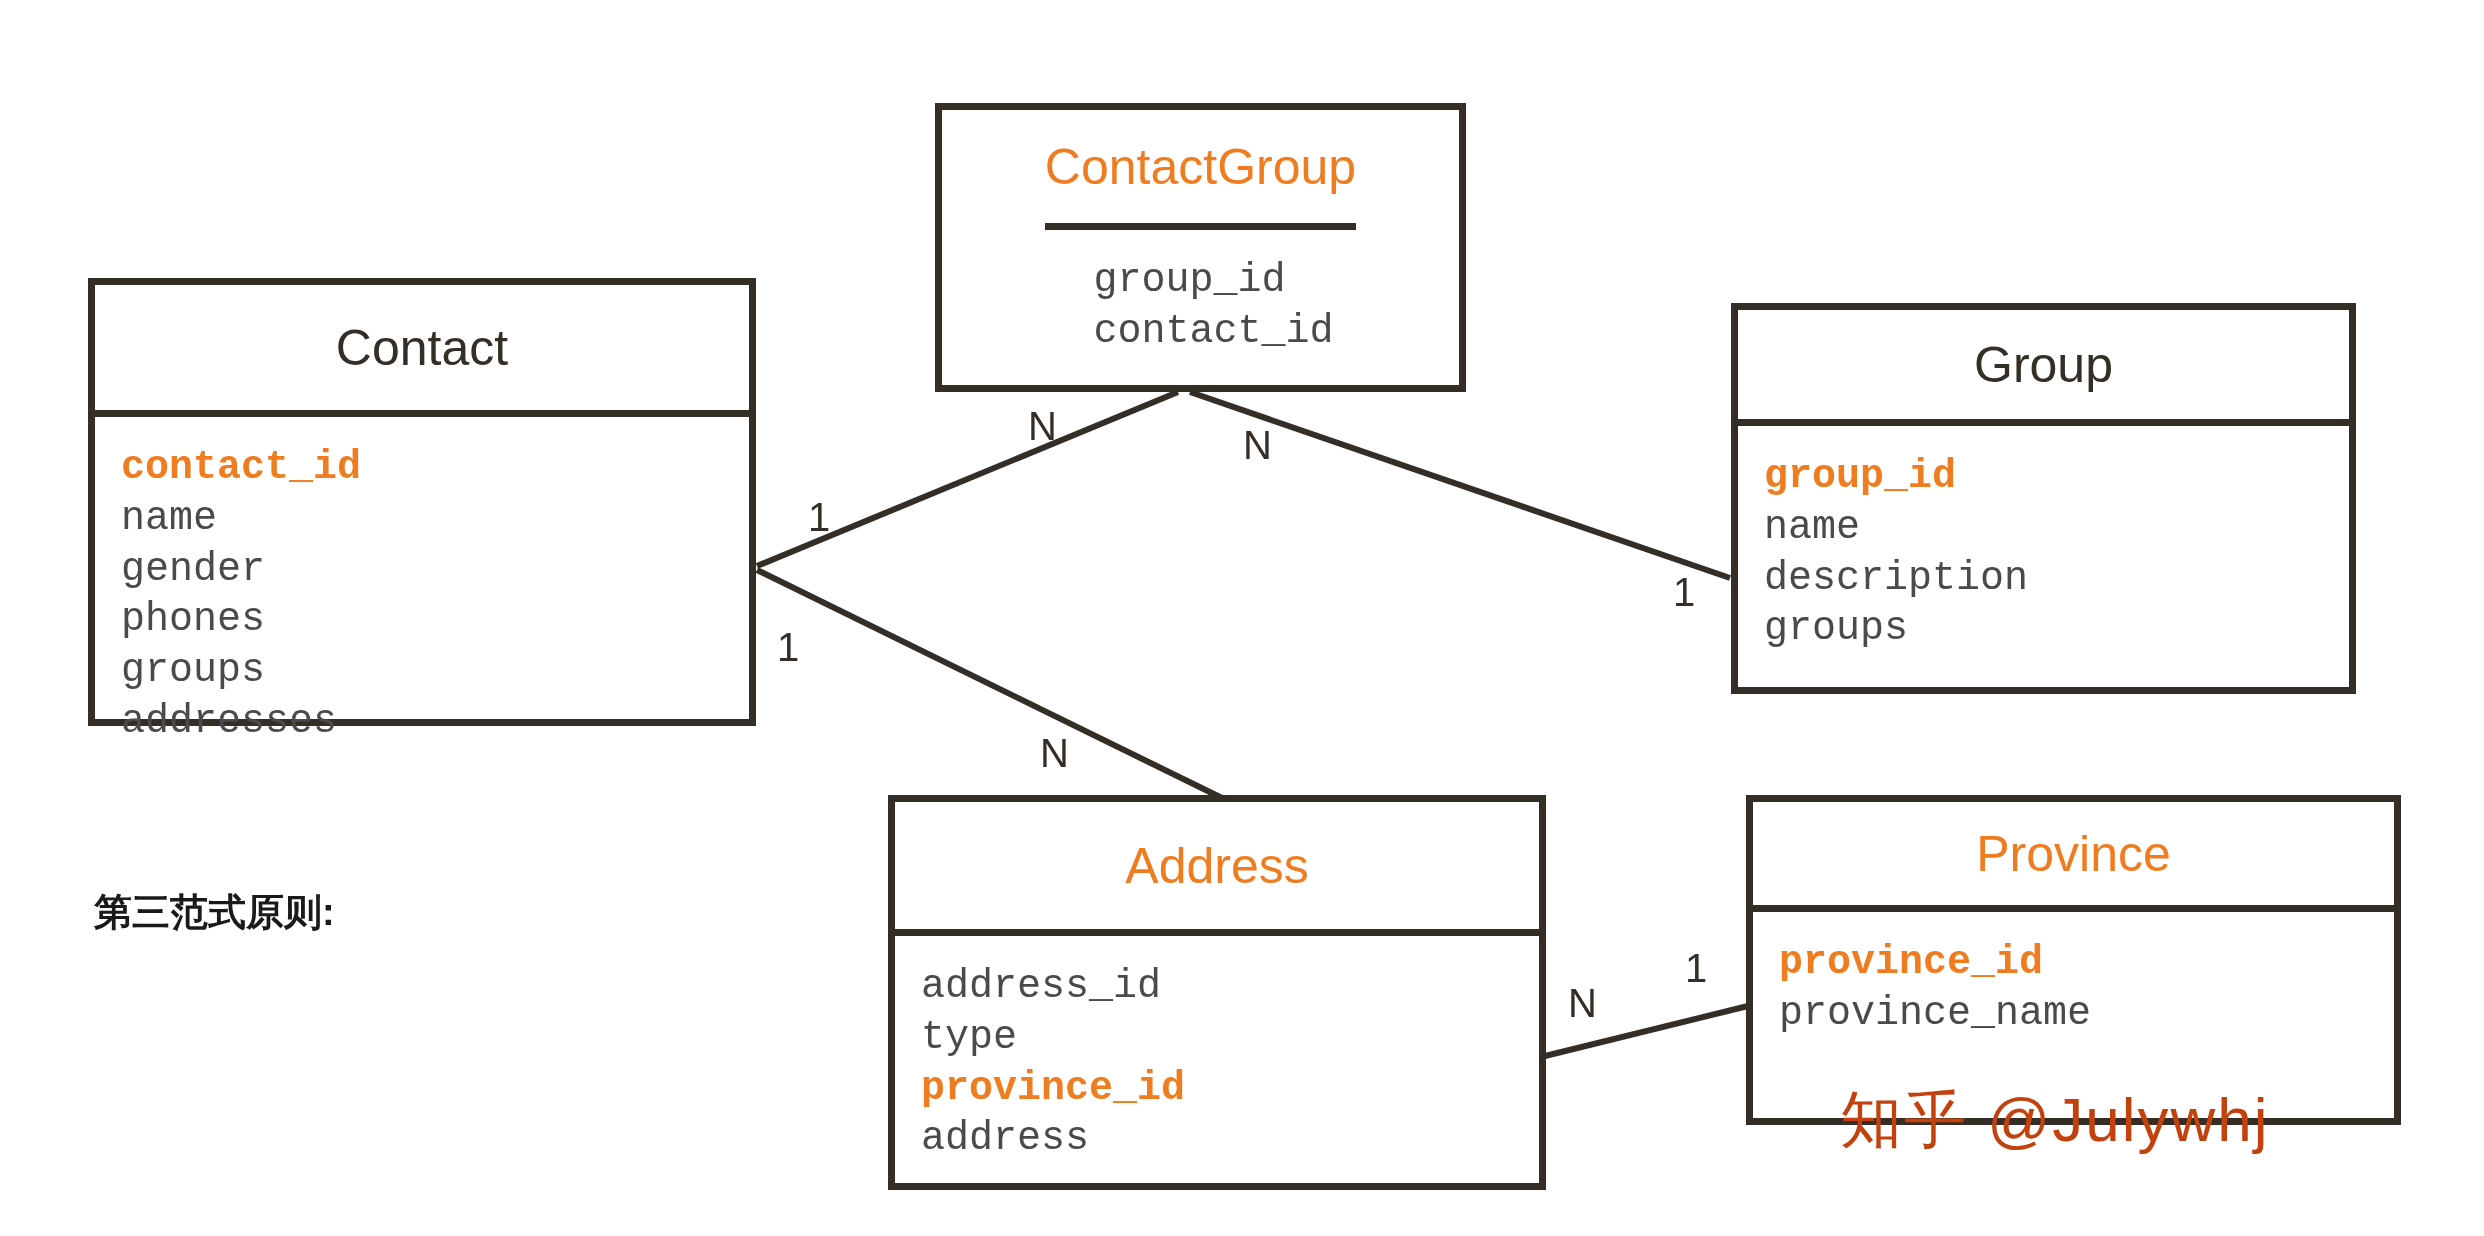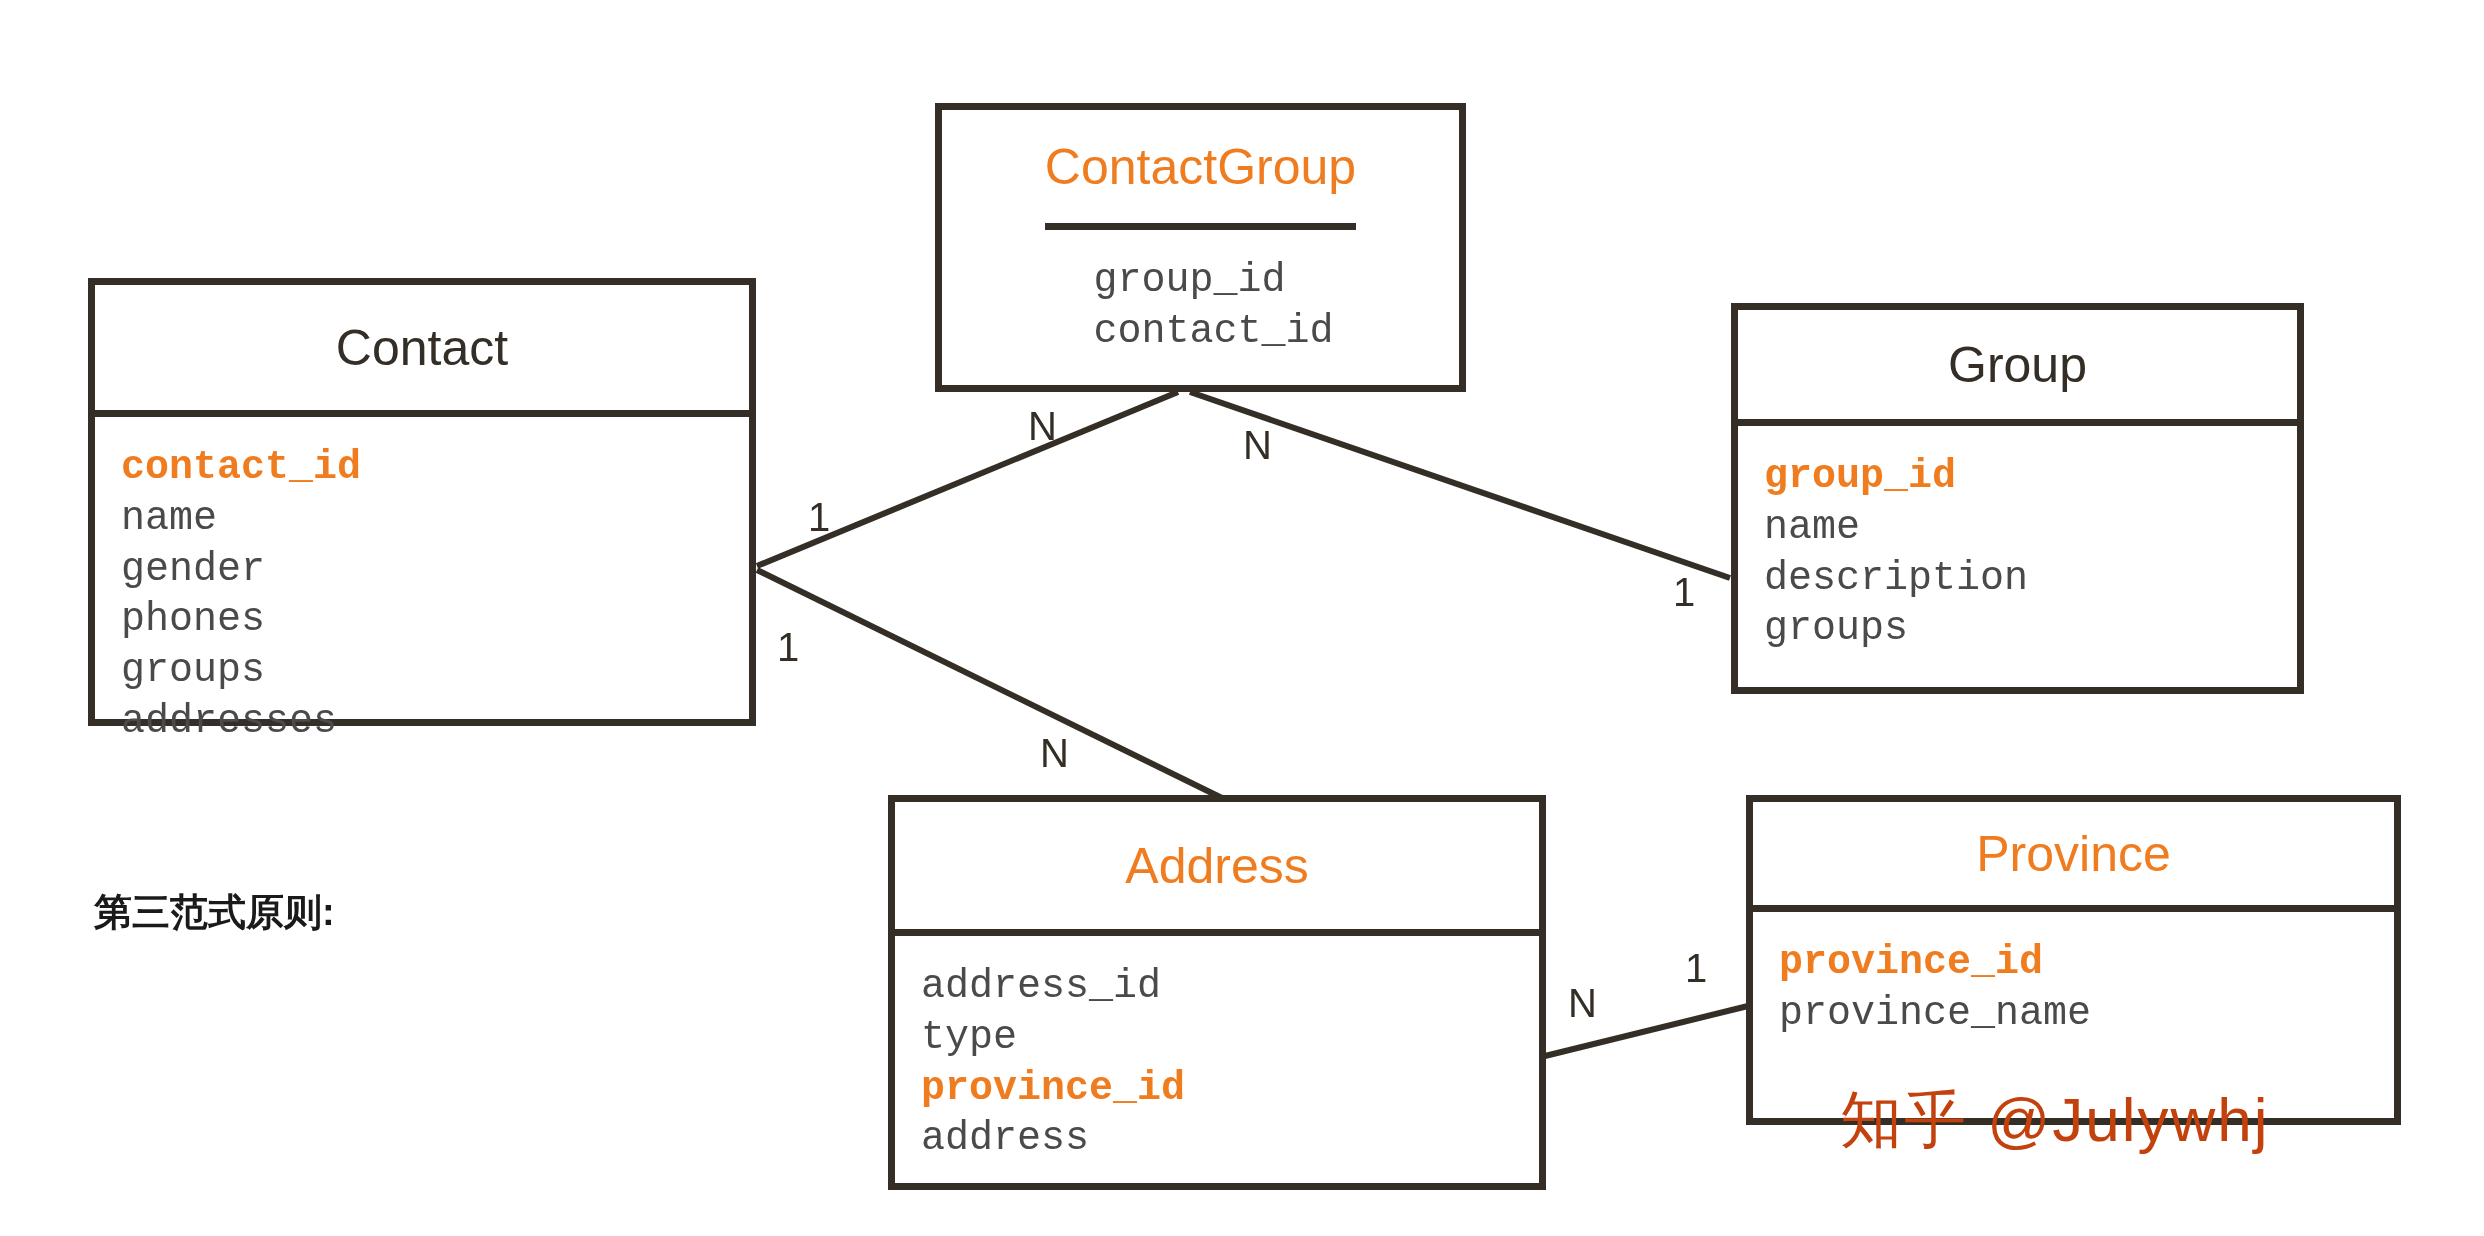--- a/index.html
+++ b/index.html
@@ -140,21 +140,21 @@
   <div class="entity" style="left:935px; top:103px; width:531px; height:289px;align-items:center;">
     <div class="entity-header" style="height:120px;">
       <span class="entity-title accent">ContactGroup</span>
     </div>
     <div class="entity-body">
       <div class="field">group_id</div>
       <div class="field">contact_id</div>
     </div>
   </div>
 
-  <div class="entity" style="left:1731px; top:303px; width:573px; height:391px;">
+  <div class="entity" style="left:1731px; top:303px; width:625px; height:391px;">
     <div class="entity-header" style="height:116px;">
       <span class="entity-title">Group</span>
     </div>
     <div class="entity-body">
       <div class="field key">group_id</div>
       <div class="field">name</div>
       <div class="field">description</div>
       <div class="field">groups</div>
     </div>
   </div>

